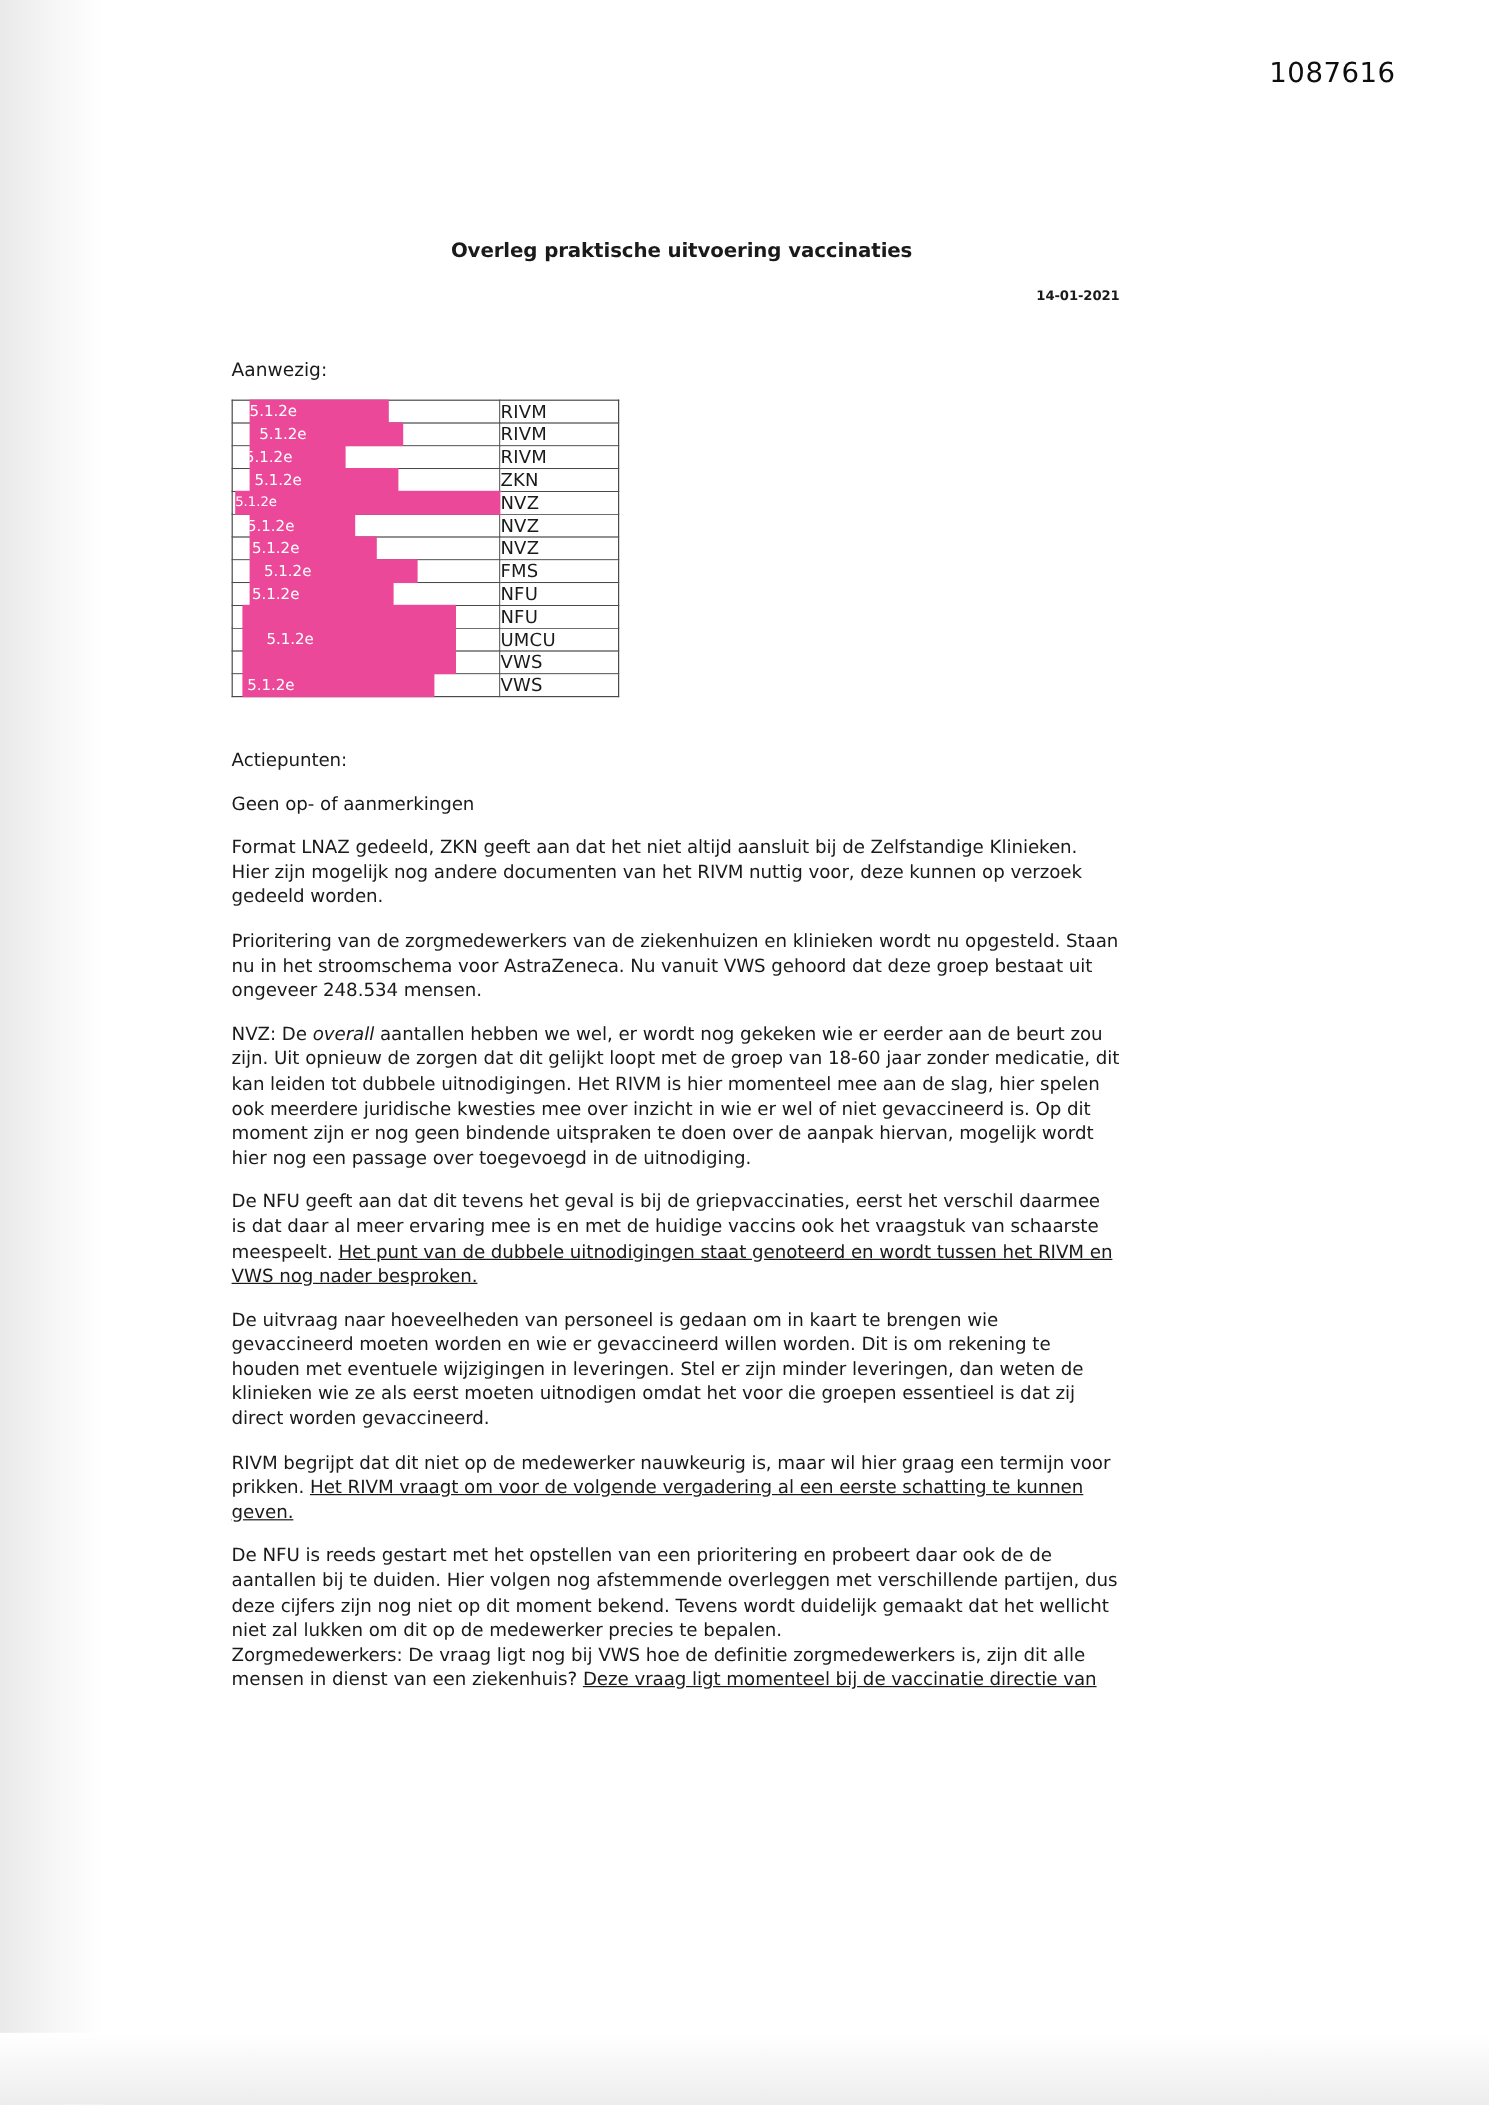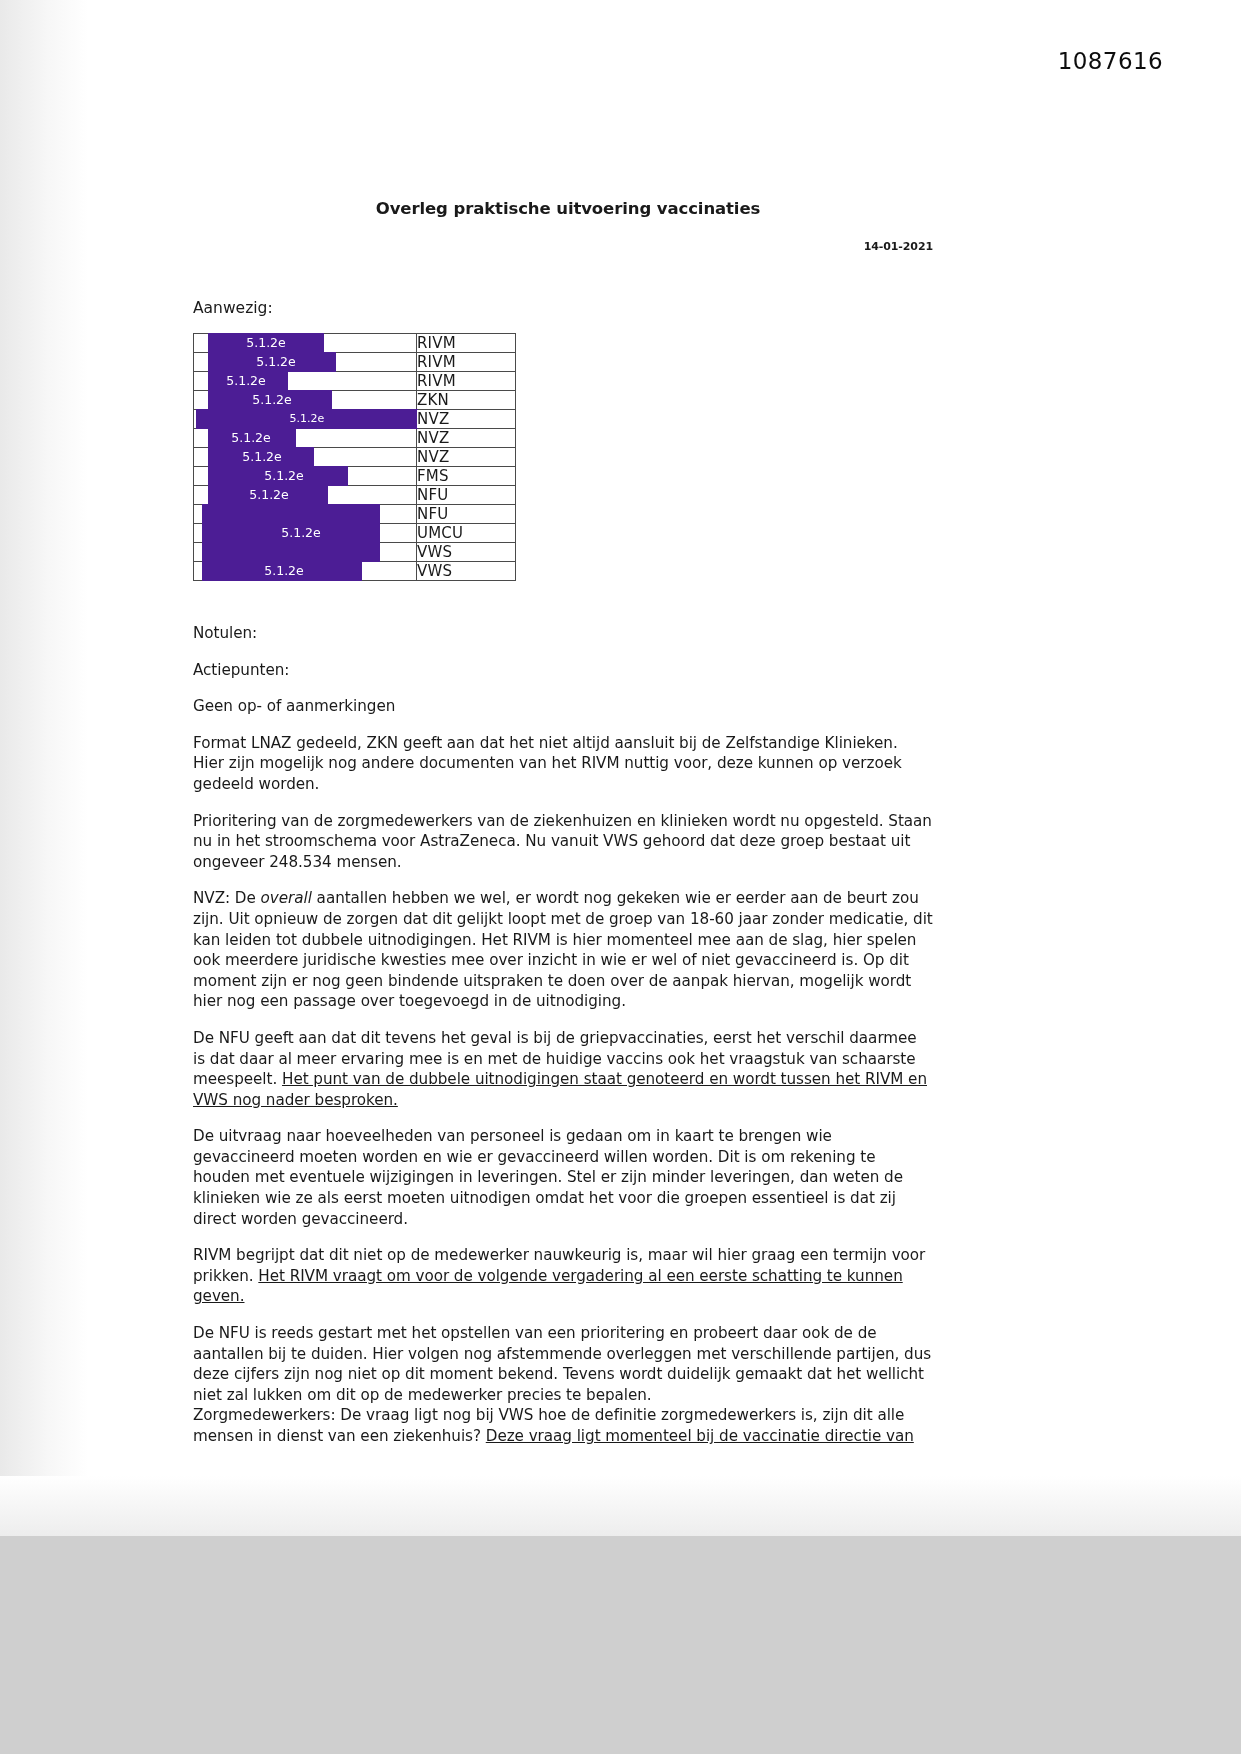--- a/index.html
+++ b/index.html
@@ -3,21 +3,21 @@
 <meta charset="utf-8">
 <style>
   html, body {
     margin: 0;
     padding: 0;
     background: #cfcfcf;
   }
   .page {
     position: relative;
     width: 1241px;
-    height: 1536px;
+    height: 1754px;
     background: #ffffff;
     margin: 0 auto;
     overflow: hidden;
     font-family: "DejaVu Sans", sans-serif;
     color: #1a1a1a;
   }
   
   .scan-edge-left {
     position: absolute;
     left: 0; top: 0;
@@ -90,25 +90,25 @@
   td.col-org    { width: 98px;
                   font-size: 15px;
                   padding-left: 9px;
                   letter-spacing: 0.2px; }
 
   
   .redaction {
     position: absolute;
     top: -1px;
     bottom: -1px;
-    background: #4c1d95;
+    background: #ec4899;
     color: #ffffff;
     font-size: 12.5px;
     line-height: 19px;
-    text-align: center;
+    text-align: left;
     white-space: nowrap;
     overflow: hidden;
   }
   .redaction.empty { color: transparent; }
 
   
   .body-text { margin-top: 42px; }
   p.para {
     font-size: 15.2px;
     line-height: 20.6px;
@@ -216,21 +216,20 @@
             <td class="col-name">
               <div class="redaction" style="left: 8px; width: 160px; text-indent: 4px;">5.1.2e</div>
             </td>
             <td class="col-org">VWS</td>
           </tr>
         </tbody>
     </table>
 
     <div class="body-text">
 
-      <p class="para">Notulen:</p>
       <p class="para">Actiepunten:</p>
       <p class="para">Geen op- of aanmerkingen</p>
 
       <p class="para">Format LNAZ gedeeld, ZKN geeft aan dat het niet altijd aansluit bij de Zelfstandige Klinieken. Hier zijn mogelijk nog andere documenten van het RIVM nuttig voor, deze kunnen op verzoek gedeeld worden.</p>
 
       <p class="para">Prioritering van de zorgmedewerkers van de ziekenhuizen en klinieken wordt nu opgesteld. Staan nu in het stroomschema voor AstraZeneca. Nu vanuit VWS gehoord dat deze groep bestaat uit ongeveer 248.534 mensen.</p>
 
       <p class="para"><span>NVZ: De </span><span class="it">overall</span><span> aantallen hebben we wel, er wordt nog gekeken wie er eerder aan de beurt zou zijn. Uit opnieuw de zorgen dat dit gelijkt loopt met de groep van 18-60 jaar zonder medicatie, dit kan leiden tot dubbele uitnodigingen. Het RIVM is hier momenteel mee aan de slag, hier spelen ook meerdere juridische kwesties mee over inzicht in wie er wel of niet gevaccineerd is. Op dit moment zijn er nog geen bindende uitspraken te doen over de aanpak hiervan, mogelijk wordt hier nog een passage over toegevoegd in de uitnodiging.</span></p>
 
       <p class="para"><span>De NFU geeft aan dat dit tevens het geval is bij de griepvaccinaties, eerst het verschil daarmee is dat daar al meer ervaring mee is en met de huidige vaccins ook het vraagstuk van schaarste meespeelt. </span><span class="u">Het punt van de dubbele uitnodigingen staat genoteerd en wordt tussen het RIVM en VWS nog nader besproken.</span></p>

